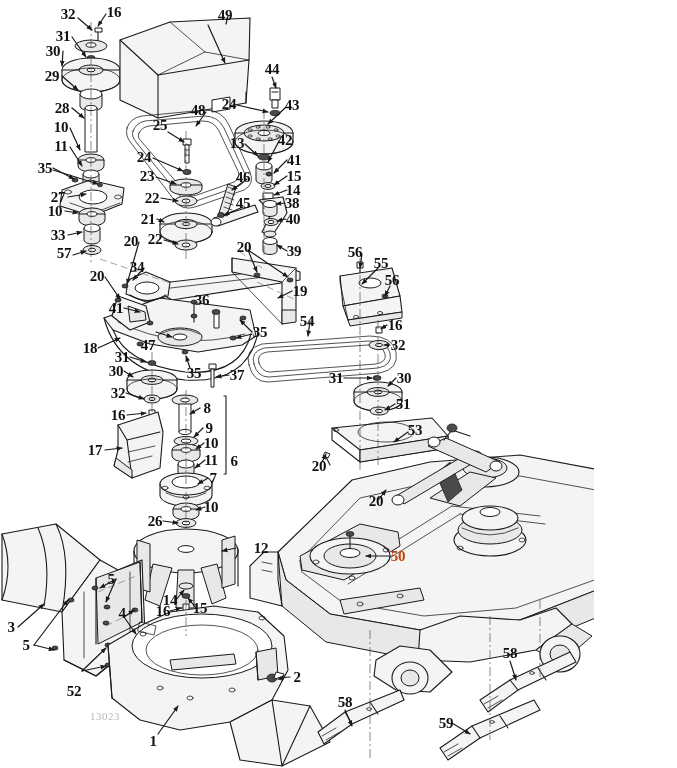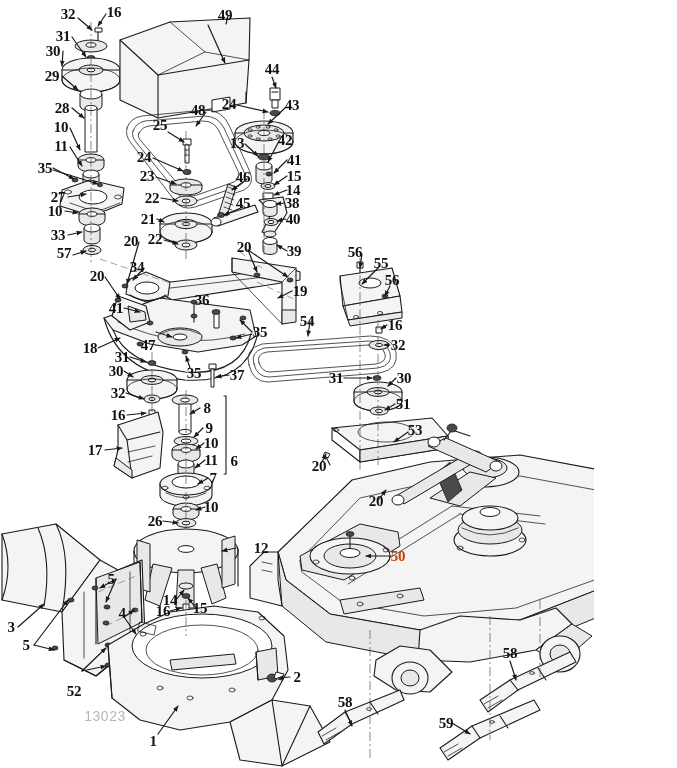--- a/index.html
+++ b/index.html
@@ -30,22 +30,22 @@
     font-size: 15px;
     font-weight: 700;
     color: #111111;
     line-height: 1;
     white-space: nowrap;
     transform: translate(-50%, -50%);
     letter-spacing: -0.3px;
   }
   .watermark {
     position: absolute;
-    font-family: Liberation Sans, sans-serif;
-    font-size: 14px;
+    font-family: Liberation Serif, serif;
+    font-size: 11px;
     color: #b8b8b8;
     letter-spacing: 0.5px;
     transform: translate(-50%, -50%);
   }
 </style>
 </head>
 <body>
 
 <div id="sheet">
 

